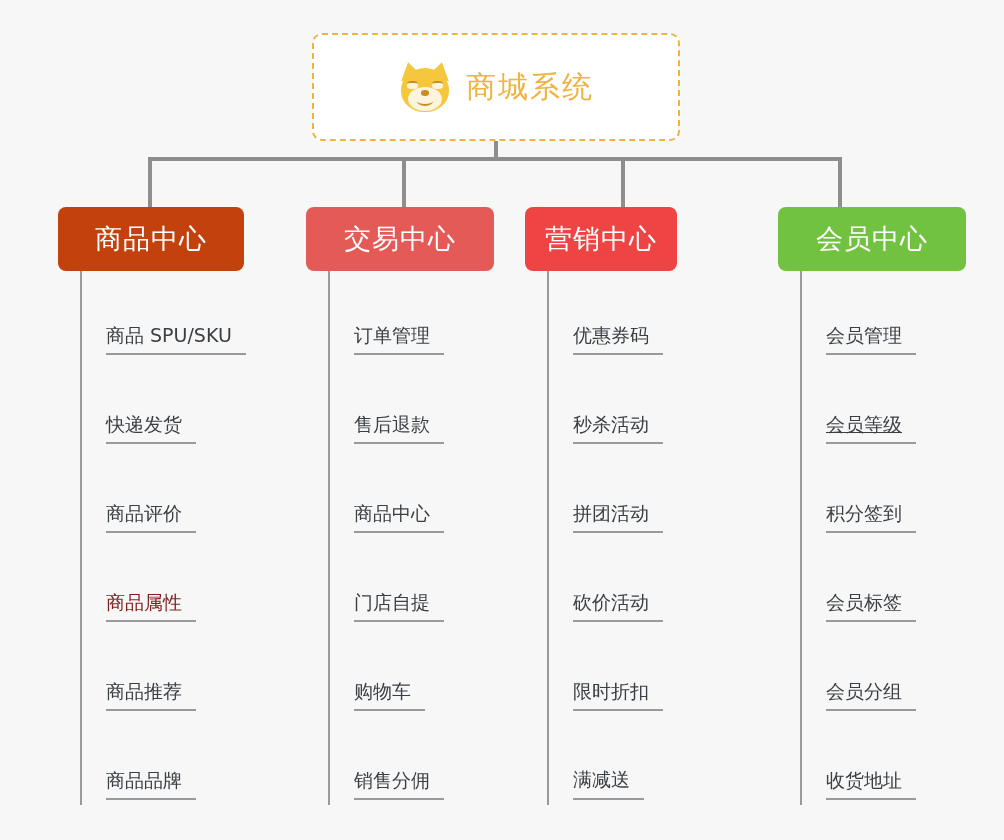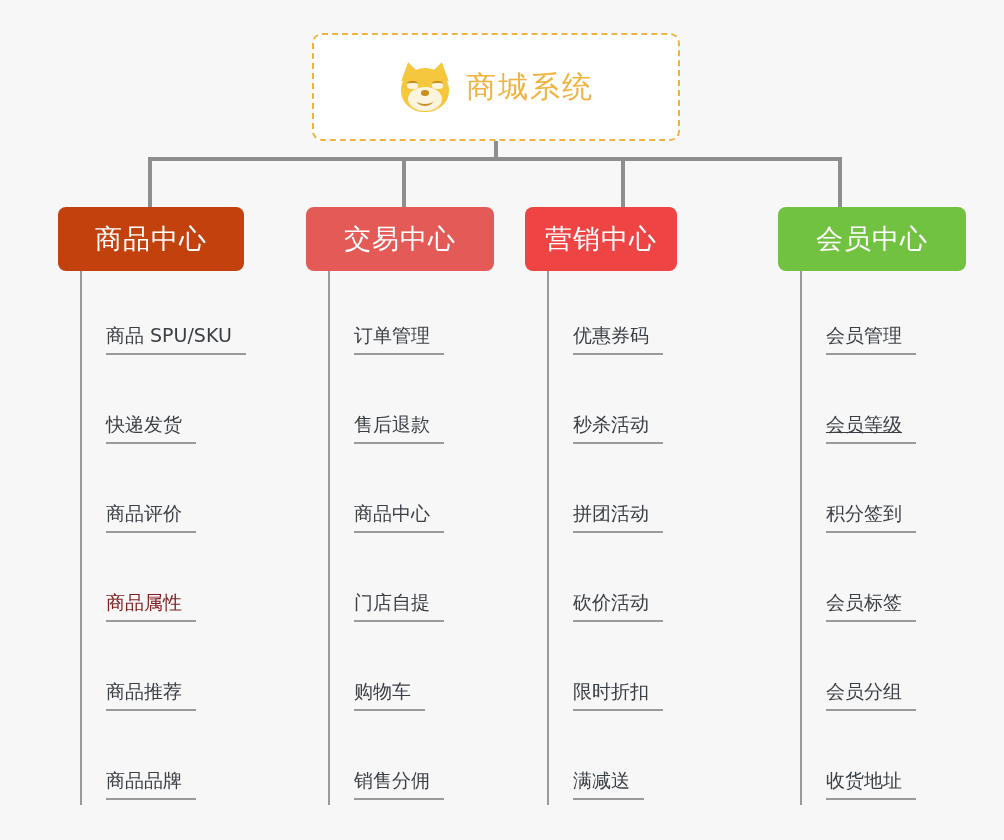--- a/index.html
+++ b/index.html
@@ -253,21 +253,21 @@
       <div class="leaf">
           <span class="leaf-label" style="border-bottom-color: rgb(154, 154, 154); color: rgb(58, 63, 68);">拼团活动</span>
         </div>
       <div class="leaf">
           <span class="leaf-label" style="border-bottom-color: rgb(154, 154, 154); color: rgb(58, 63, 68);">砍价活动</span>
         </div>
       <div class="leaf">
           <span class="leaf-label" style="border-bottom-color: rgb(154, 154, 154); color: rgb(58, 63, 68);">限时折扣</span>
         </div>
       <div class="leaf">
-          <span class="leaf-label" style="border-bottom-color: rgb(154, 154, 154); color: rgb(58, 63, 68);">满减送</span>
+          <span class="leaf-label" style="border-bottom-color: rgb(154, 154, 154); color: rgb(58, 63, 68); font-family: Liberation Serif, serif;">满减送</span>
         </div>
     </div>
   </div>
 
   <div class="branch" id="branch-3" style="left: 778px; width: 188px;">
     <div class="branch-header" id="head-3" style="background: rgb(114, 194, 66); width: 188px;">会员中心</div>
     <div class="branch-items" style="border-left-color: rgb(154, 154, 154); text-align: center;">
       <div class="leaf">
           <span class="leaf-label" style="border-bottom-color: rgb(154, 154, 154); color: rgb(58, 63, 68);">会员管理</span>
         </div>

